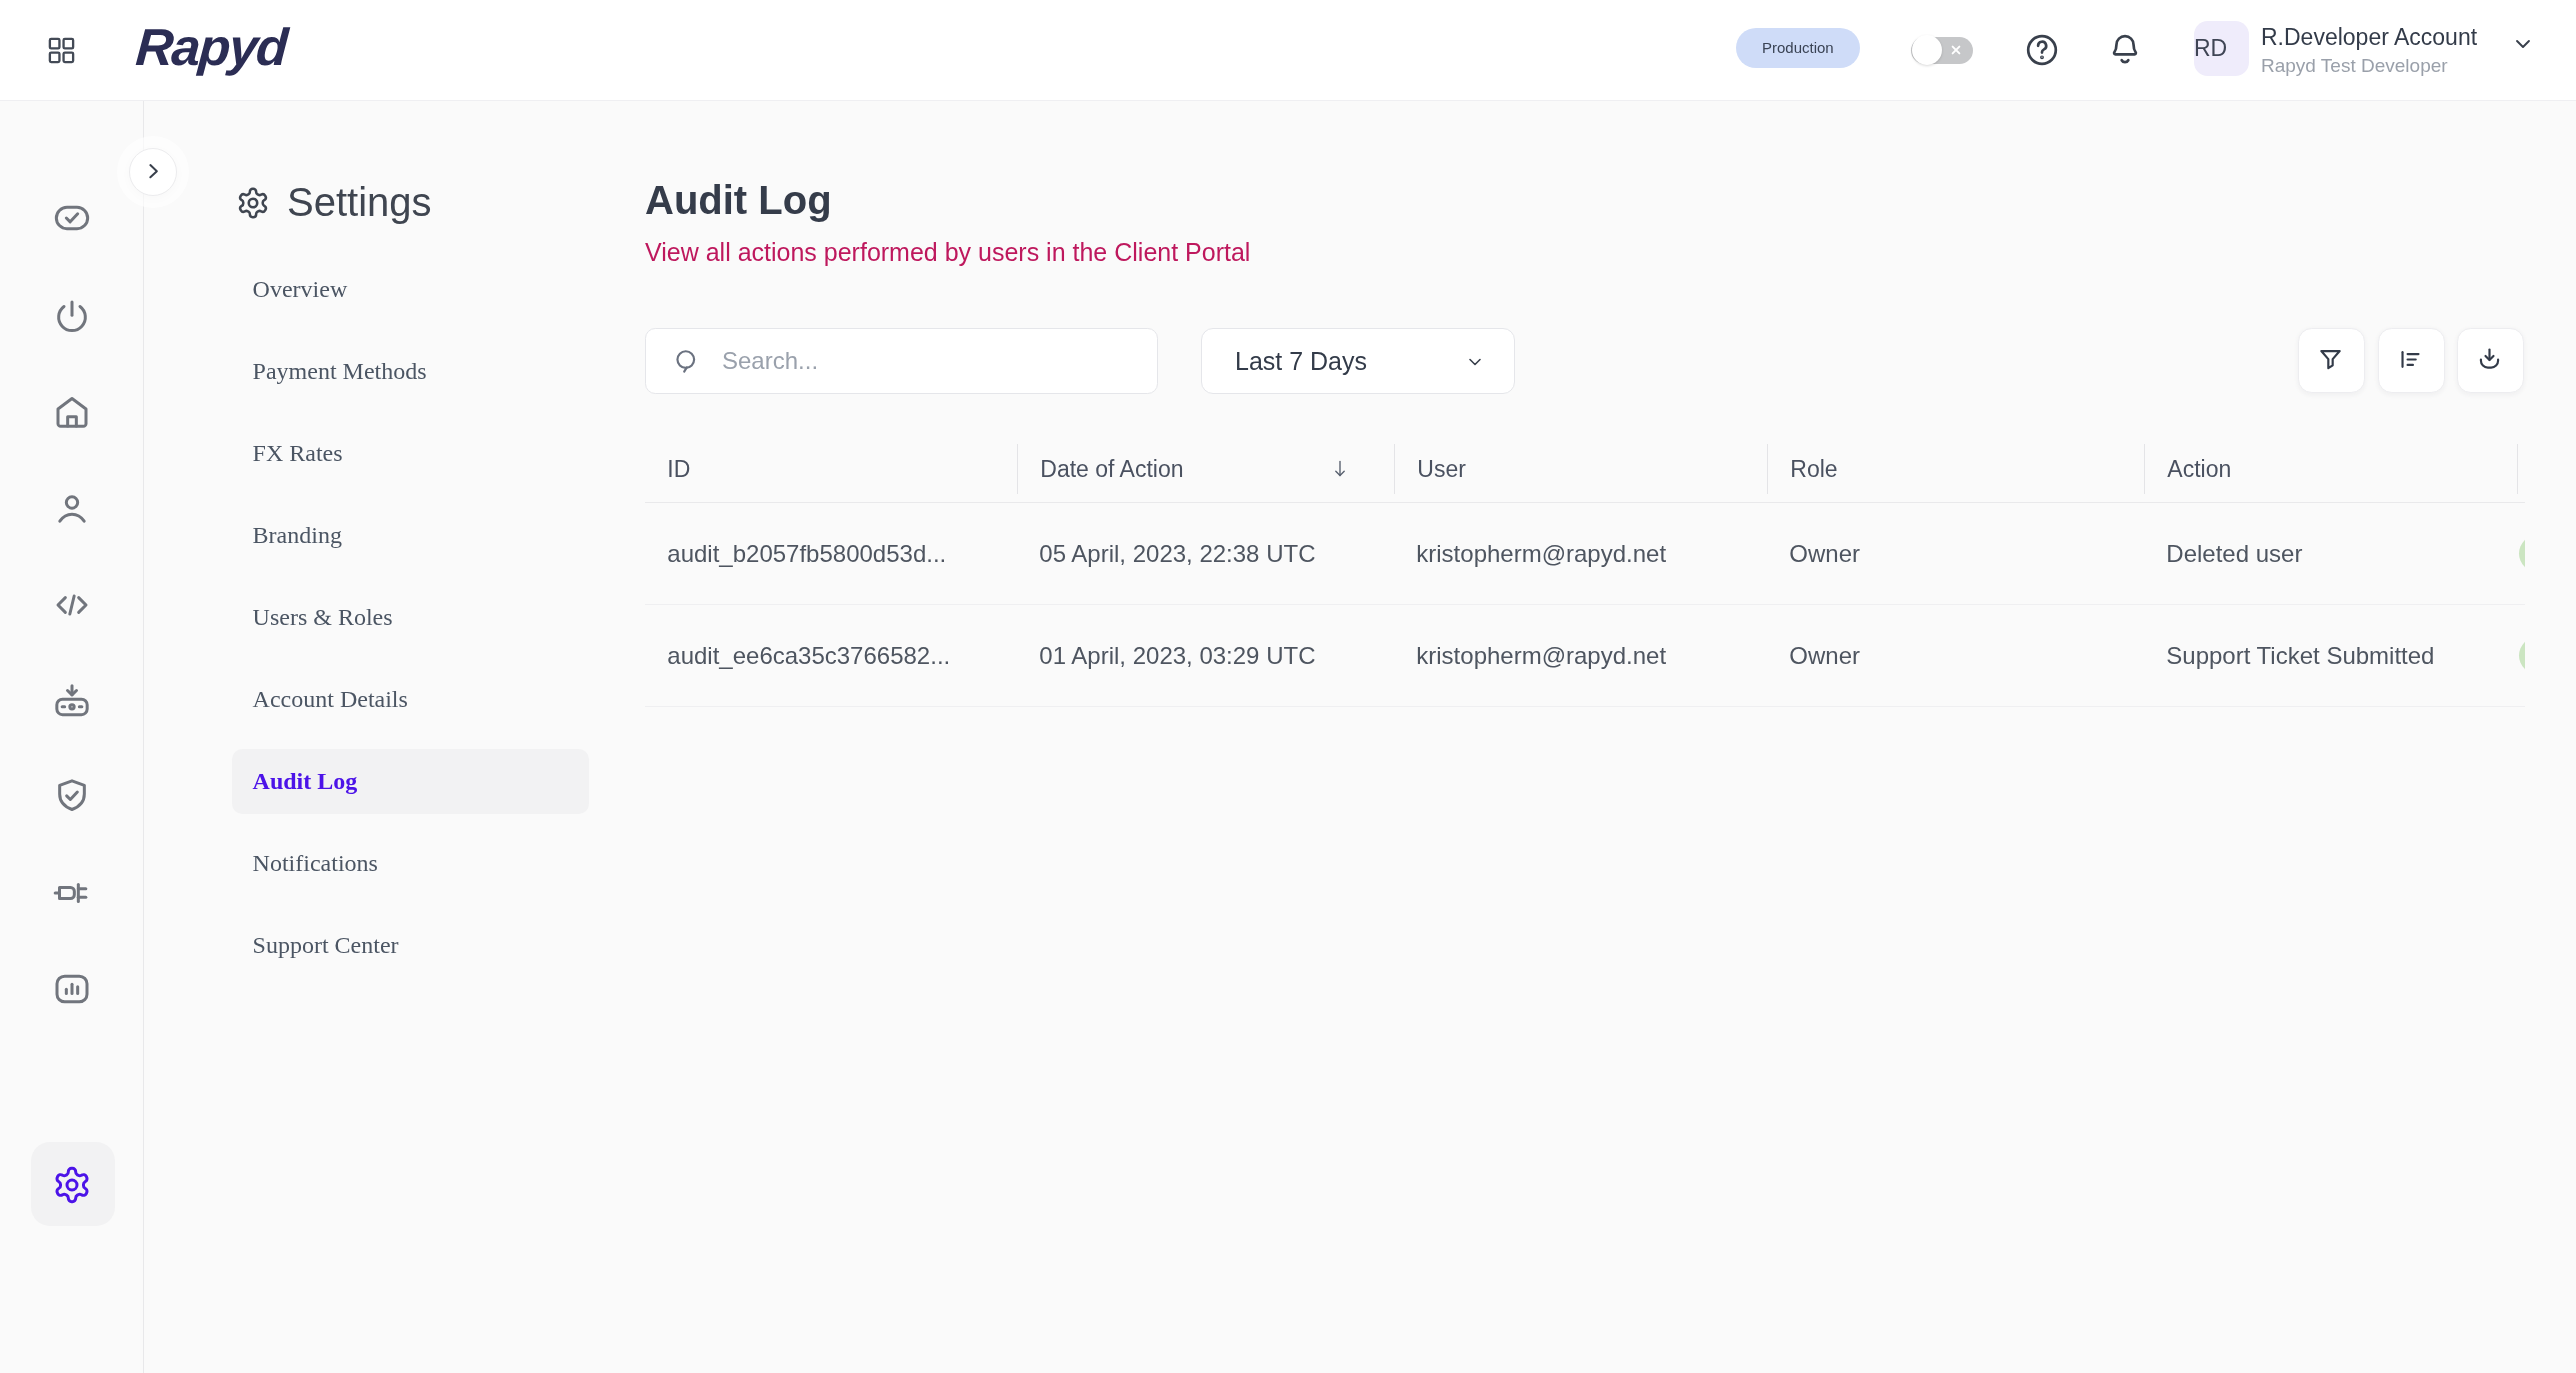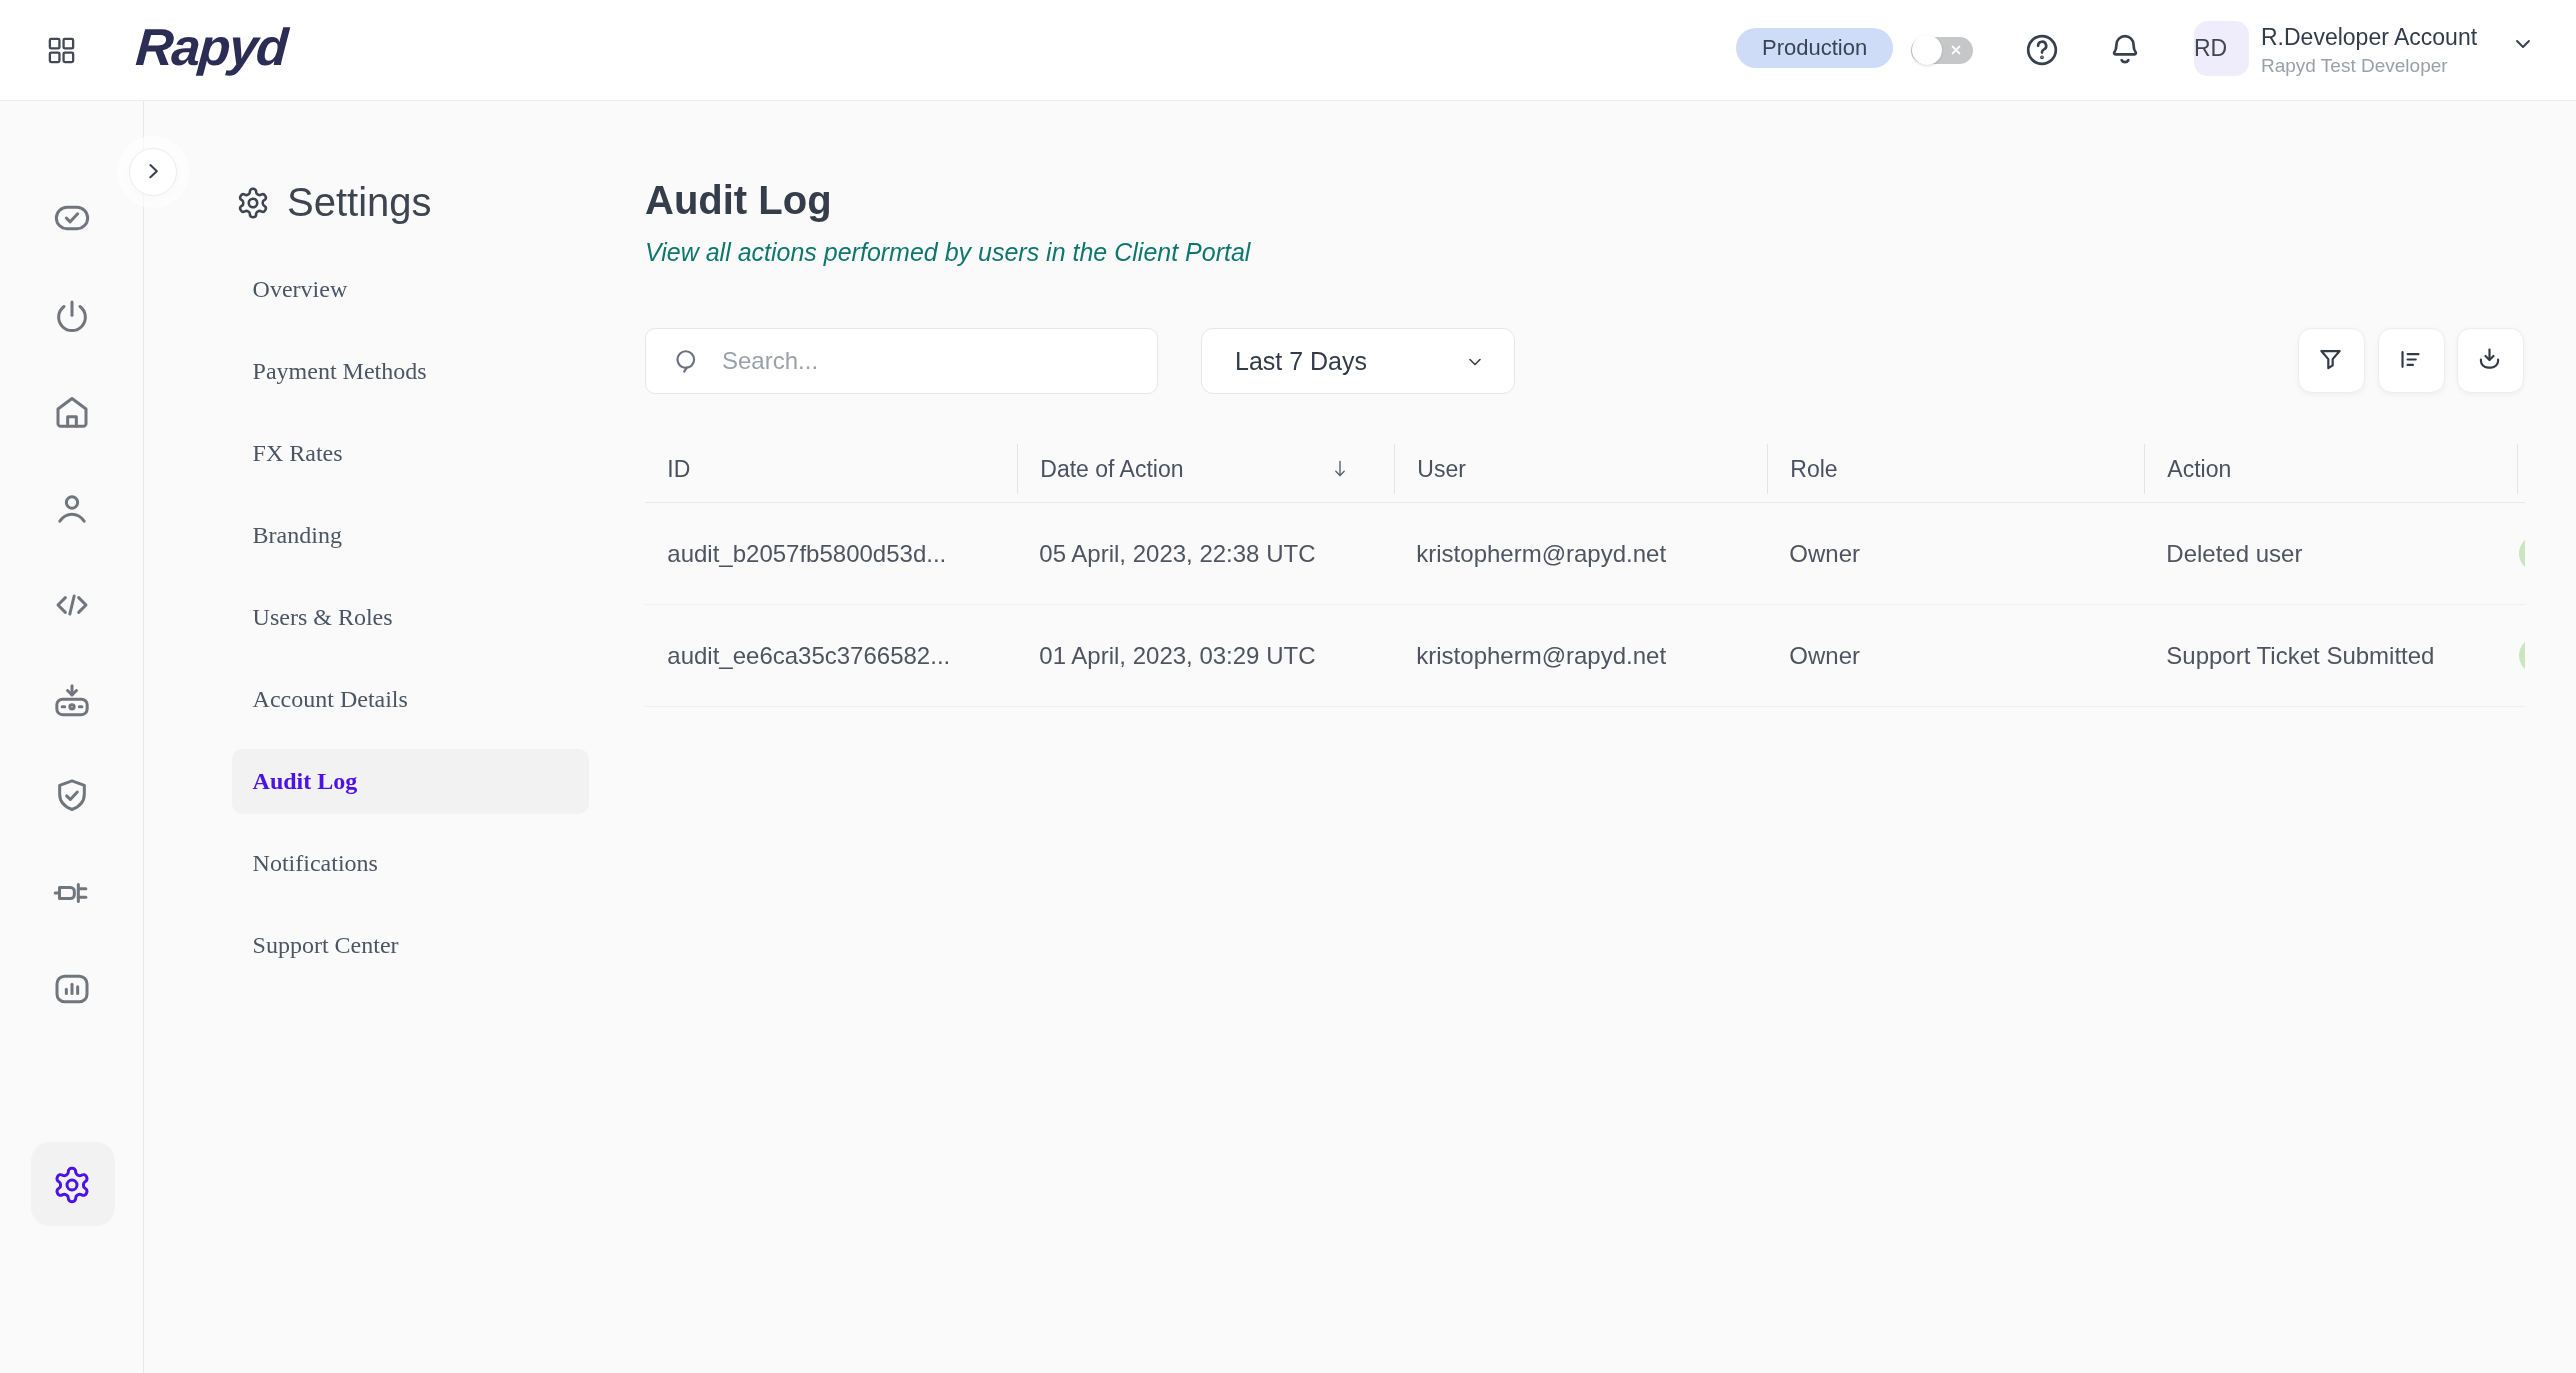--- a/index.html
+++ b/index.html
@@ -8,21 +8,21 @@
   svg.ic{display:block;}
   svg.ic *{stroke:currentColor;fill:none;stroke-width:1.8;stroke-linecap:round;stroke-linejoin:round;}
 
   
   .topbar{position:absolute;left:0;top:0;width:100%;height:101px;background:#ffffff;
           border-bottom:1.7px solid #efeff2;box-sizing:border-box;z-index:5;}
   .grid-btn{position:absolute;left:46px;top:35px;width:31px;height:31px;color:#434a56;cursor:pointer;}
   .logo{position:absolute;left:136px;top:17px;font-size:52px;font-weight:700;font-style:italic;
         letter-spacing:-1.7px;color:#2b2d54;transform:skewX(-4deg);}
   .env-badge{position:absolute;left:1736px;top:28px;height:40px;padding:0 26px;border-radius:20.6px;
-             background:#cfdcf8;color:#3a4354;font-size:22px;line-height:40px;}
+             background:#cfdcf8;color:#3a4354;font-size:15px;line-height:40px;}
   .toggle{position:absolute;left:1911px;top:37px;width:62px;height:27px;border-radius:14.6px;background:#c6c7c9;cursor:pointer;}
   .toggle .knob{position:absolute;left:0.9px;top:-1.7px;width:30px;height:30px;border-radius:50%;background:#ffffff;
                 box-shadow:0 0.9px 2.6px rgba(0,0,0,.15);}
   .toggle .x{position:absolute;right:7.7px;top:4.3px;width:18px;height:18px;color:#ffffff;}
   .hdr-icon{position:absolute;top:32px;width:36px;height:36px;color:#39404c;cursor:pointer;}
   .help{left:2024px;}
   .bell{left:2107px;top:31px;}
   .account{position:absolute;left:2194px;top:20.6px;height:57px;cursor:pointer;}
   .avatar{position:absolute;left:0;top:0.9px;width:55px;height:55px;border-radius:13.7px;background:#efecfb;
           color:#3f4555;font-size:23px;text-align:left;line-height:55px;}
@@ -47,21 +47,21 @@
   
   .set-head-icon{position:absolute;left:92px;top:85px;width:34px;height:34px;color:#3f4550;}
   .set-title{position:absolute;left:143px;top:79px;font-size:40px;color:#3f4550;}
   .snav{position:absolute;left:88px;top:156px;width:357px;}
   .snav-item{position:relative;height:65px;margin-bottom:17px;border-radius:10.3px;cursor:pointer;
              font-size:24px;color:#4b5563;display:flex;align-items:center;padding-left:20.6px;box-sizing:border-box;font-family:Liberation Serif, serif;}
   .snav-item.active{background:#f2f2f3;color:#4c13e8;font-weight:700;}
 
   
   .pg-title{position:absolute;left:501px;top:77px;font-size:40px;font-weight:700;color:#353c4a;}
-  .pg-sub{position:absolute;left:501px;top:137px;font-size:25px;color:#0f766e;font-style:italic;}
+  .pg-sub{position:absolute;left:501px;top:137px;font-size:25px;color:#be185d;}
   .searchbox{position:absolute;left:501px;top:227px;width:513px;height:66px;background:#ffffff;
              border:1.7px solid #e5e6ea;border-radius:10.3px;box-sizing:border-box;}
   .searchbox .mag{position:absolute;left:26px;top:18px;width:29px;height:29px;color:#6b7280;}
   .searchbox input{position:absolute;left:74px;top:5.2px;width:412px;height:52px;border:none;outline:none;
                    font-family:"Liberation Sans",sans-serif;font-size:24px;color:#3a4151;background:transparent;}
   .searchbox input::placeholder{color:#9aa1ac;}
   .daterange{position:absolute;left:1057px;top:227px;width:314px;height:66px;background:#ffffff;
              border:1.7px solid #e5e6ea;border-radius:12px;box-sizing:border-box;cursor:pointer;}
   .daterange .lbl{position:absolute;left:33px;top:18px;font-size:25px;color:#333b49;}
   .daterange .chev{position:absolute;right:27.5px;top:20.6px;width:24px;height:24px;color:#39404c;}

